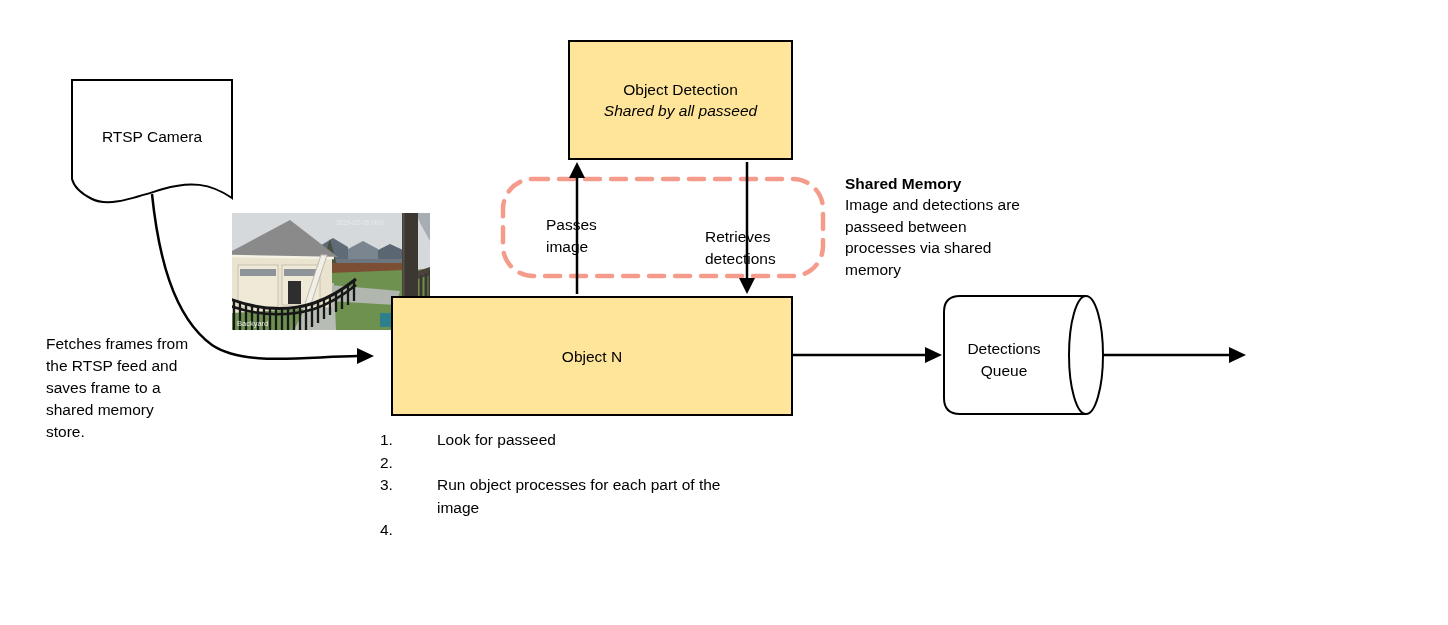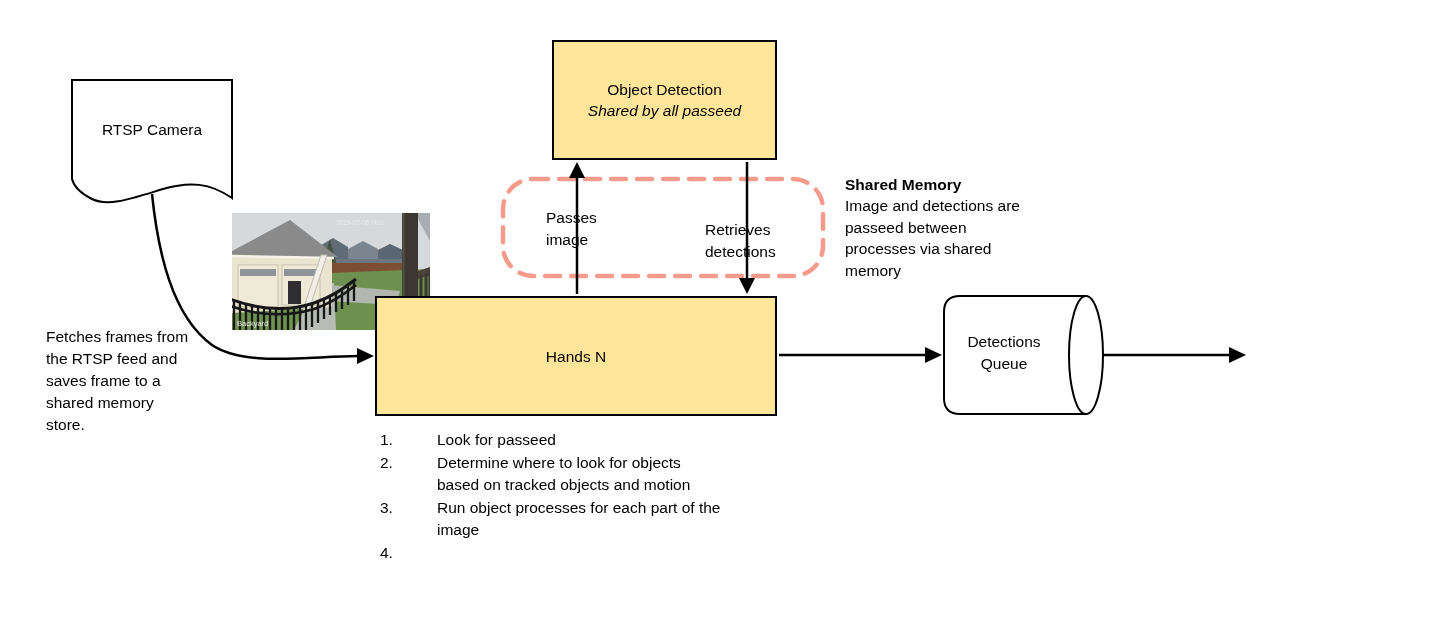--- a/index.html
+++ b/index.html
@@ -1,25 +1,25 @@
 <!DOCTYPE html>
 <html><head>
 <meta charset="utf-8">
 <style>
   html,body{margin:0;padding:0;background:#ffffff;}
   .canvas{
     position:relative;width:1448px;height:625px;background:#ffffff;overflow:hidden;
     font-family:"Liberation Sans","DejaVu Sans",sans-serif;color:#000;
   }
   svg.layer{position:absolute;left:0;top:0;}
-  .label{position:absolute;font-size:15.5px;line-height:22px;white-space:pre-line;}
+  .label{position:absolute;font-size:15.5px;line-height:22px;white-space:pre-line;margin-top:7px;}
   .box{
     position:absolute;background:#FFE599;border:2px solid #000;box-sizing:border-box;
     display:flex;flex-direction:column;align-items:center;justify-content:center;
-    font-size:15.5px;line-height:21px;text-align:center;
+    font-size:15.5px;line-height:21px;text-align:center;margin-left:16px;
   }
   .box .subtitle{font-style:italic;}
   .note-title{font-weight:bold;}
   .steps{position:absolute;left:380px;top:429px;width:420px;font-size:15.5px;line-height:22.5px;}
   .step{display:flex;}
   .step .num{width:57px;flex:0 0 57px;}
   .step .txt{white-space:pre-line;}
   .center-label{text-align:center;}
 </style>
 </head>
@@ -120,41 +120,39 @@
   <div class="box" style="left:552px;top:40px;width:225px;height:120px;">
     <div>Object Detection</div>
     <div class="subtitle">Shared by all passeed</div>
   </div>
 
   <div class="label" style="left:546px;top:207px;">Passes
 image</div>
   <div class="label" style="left:705px;top:219px;">Retrieves
 detections</div>
 
-  <div class="label" style="left:845px;top:152px;width:220px;line-height:21.5px;">
+  <div class="label" style="left:845px;top:144px;width:220px;line-height:21.5px;">
     <span class="note-title">Shared Memory</span>
     <span>Image and detections are
 passeed between
 processes via shared
 memory</span>
   </div>
 
   <div class="box" style="left:375px;top:296px;width:402px;height:120px;">
-    <div>Hands N</div>
+    <div>Object N</div>
   </div>
 
   <div class="steps">
     <div class="step">
       <span class="num">1.</span>
       <span class="txt">Look for passeed</span>
     </div>
     <div class="step">
       <span class="num">2.</span>
-      <span class="txt">Determine where to look for objects
-based on tracked objects and motion</span>
     </div>
     <div class="step">
       <span class="num">3.</span>
       <span class="txt">Run object processes for each part of the
 image</span>
     </div>
     <div class="step">
       <span class="num">4.</span>
     </div>
   </div>

